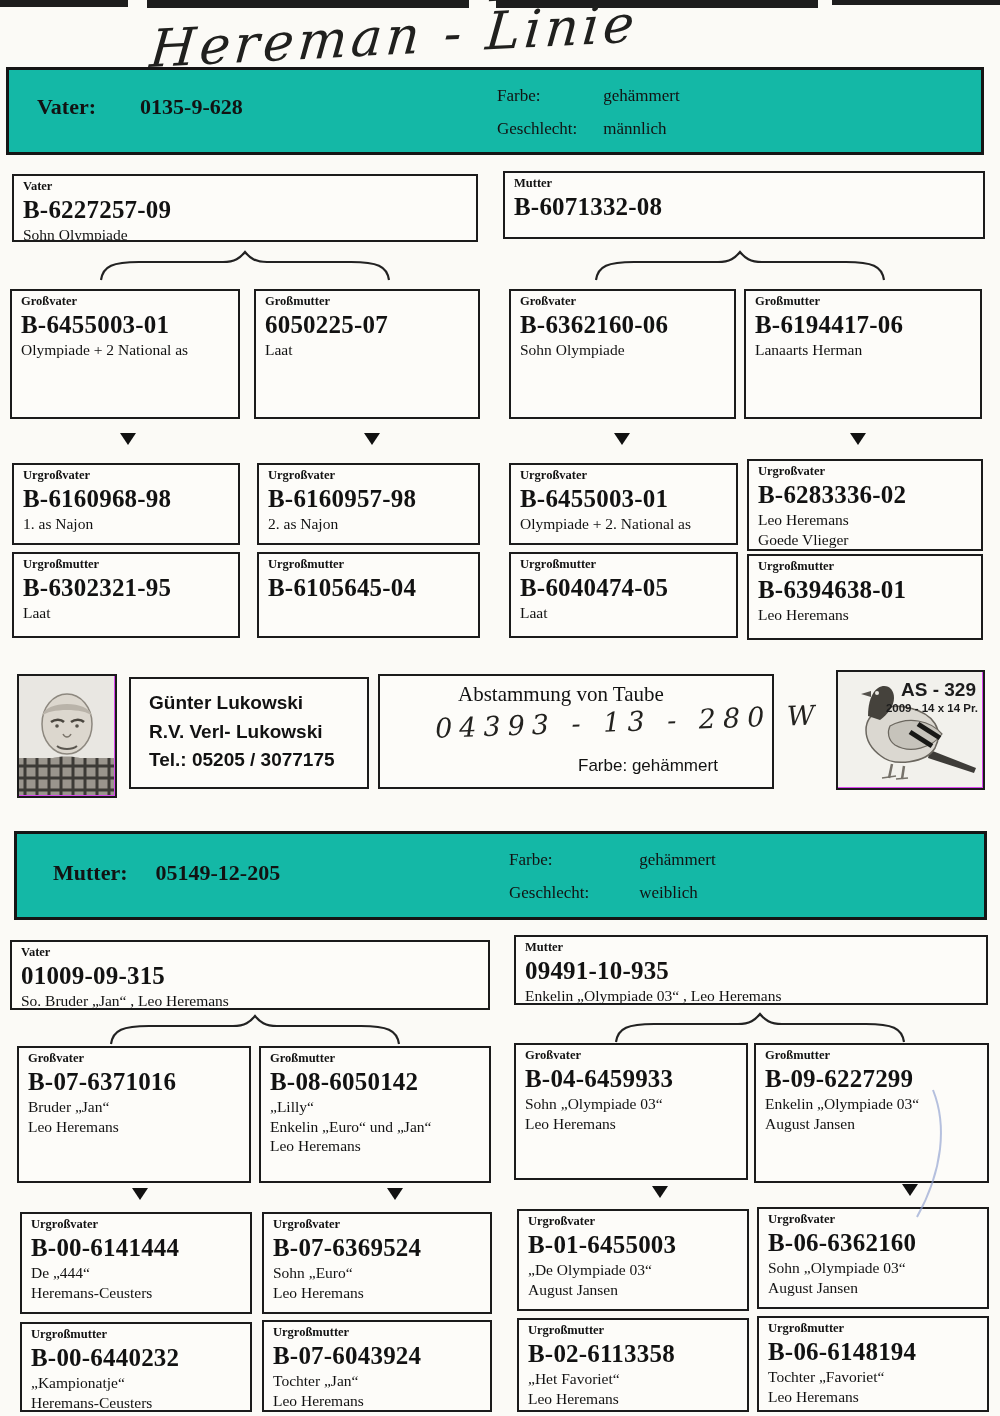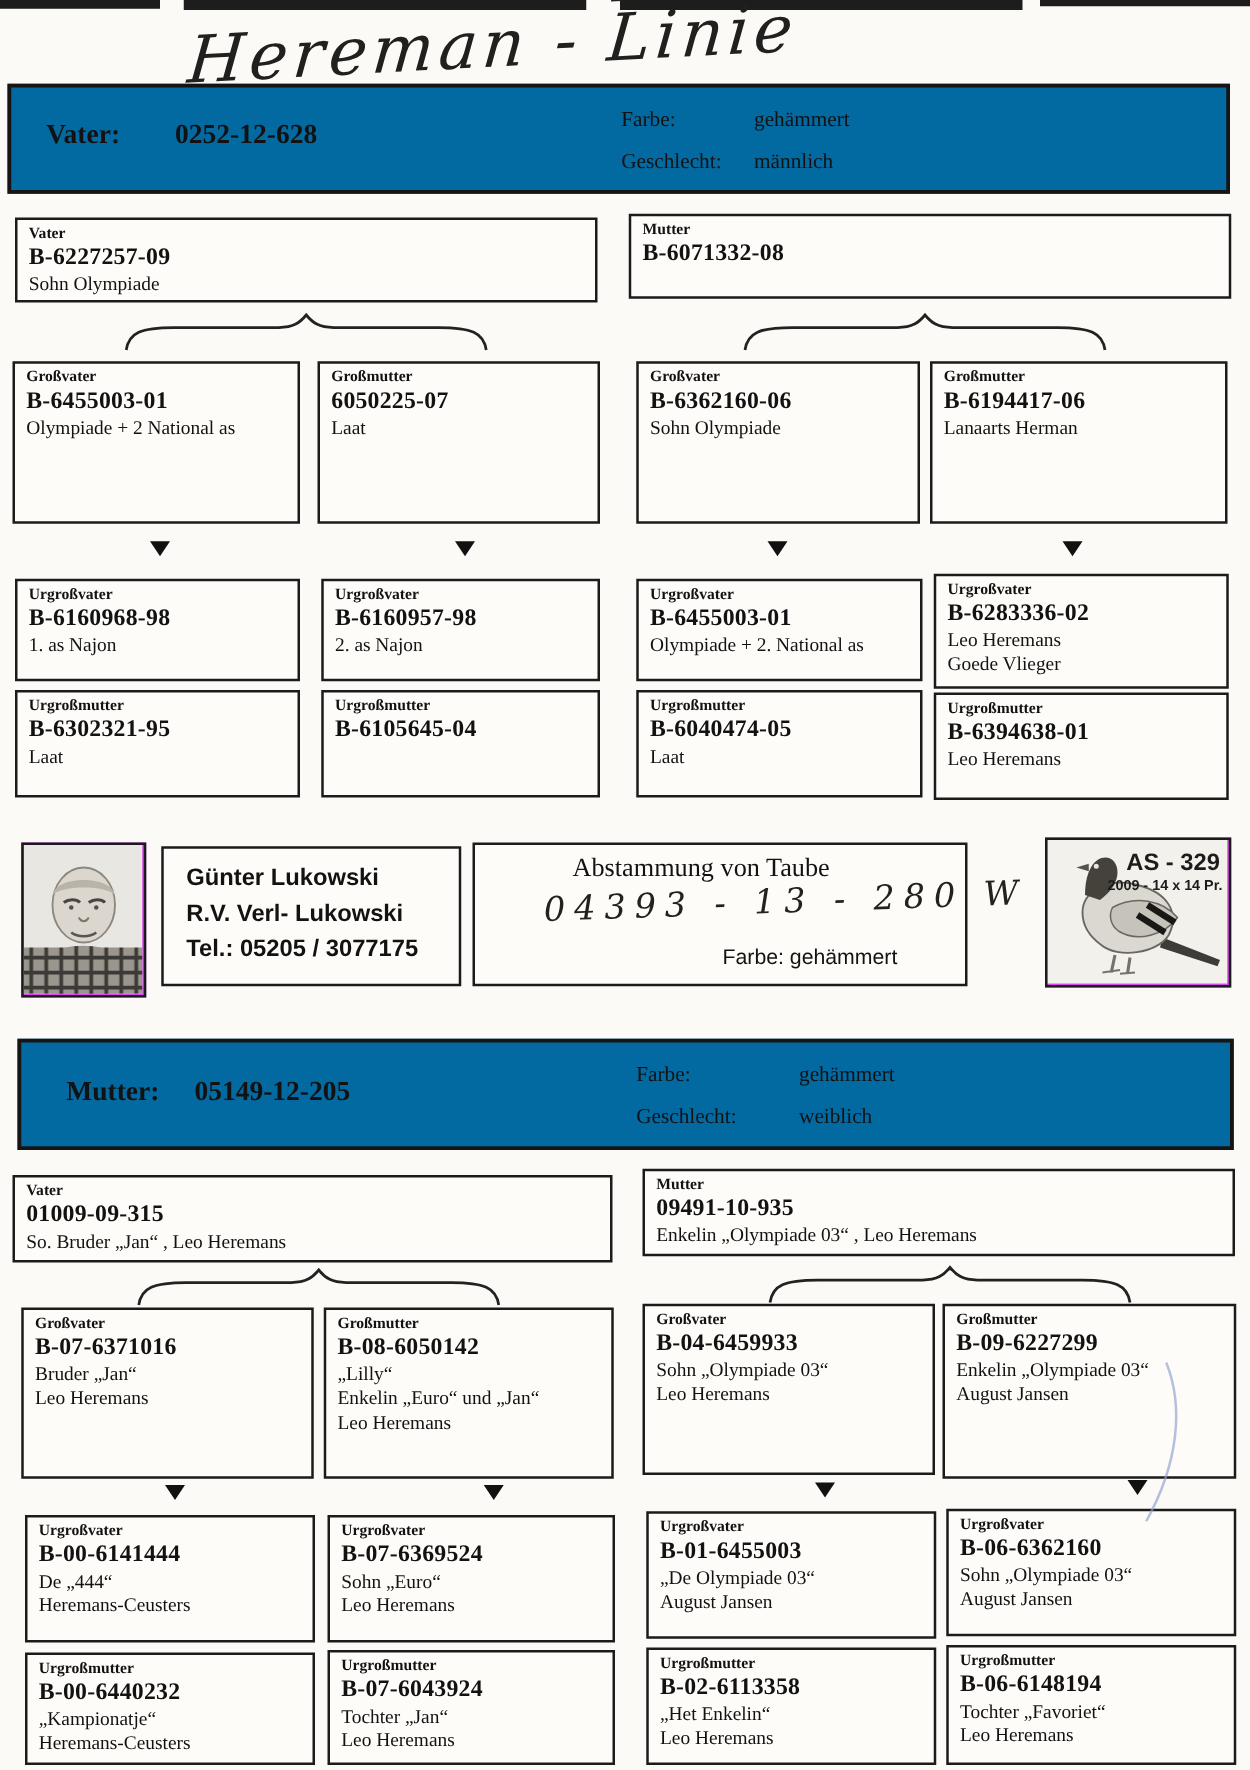--- a/index.html
+++ b/index.html
@@ -9,24 +9,24 @@
   .scanbar{position:absolute;top:0;background:#1d1d1d;height:7px;}
   
   .handwriting{position:absolute;left:150px;top:2px;width:650px;font-family:"DejaVu Serif",serif;
         font-style:italic;font-size:52px;color:#20201e;transform:rotate(-3deg) skewX(-8deg);
         letter-spacing:4px;white-space:nowrap;}
   .handwriting .ovl{text-decoration:overline;}
   
   .pbox{position:absolute;border:2px solid #1b1b1b;box-sizing:border-box;background:#fdfcf9;
         padding:3px 9px;overflow:hidden;}
   .role{font-size:12.5px;font-weight:bold;line-height:1.2;}
-  .ring{font-size:19px;font-weight:bold;line-height:1.25;letter-spacing:.2px;}
+  .ring{font-size:25px;font-weight:bold;line-height:1.25;letter-spacing:.2px;}
   .pline{font-size:15.5px;line-height:1.25;}
   
-  .hdrbox{position:absolute;border:3px solid #151515;box-sizing:border-box;background:#0369a1;}
+  .hdrbox{position:absolute;border:3px solid #151515;box-sizing:border-box;background:#14b8a6;}
   .hdr-title{position:absolute;display:flex;font-weight:bold;font-size:22px;}
   .hdr-meta{position:absolute;font-size:17px;}
   .meta-row{height:33px;}
   .meta-label{display:inline-block;}
   .meta-value{display:inline-block;}
   
   .brace{position:absolute;}
   .arrow{position:absolute;width:0;height:0;border-left:8px solid transparent;
          border-right:8px solid transparent;border-top:12px solid #111;}
   
@@ -53,21 +53,21 @@
 
   <div class="handwriting">
     <span>Hereman</span>
     <span>-</span>
     <span class="ovl">Linie</span>
   </div>
 
   <div class="hdrbox" style="left:6px;top:67px;width:978px;height:88px">
     <div class="hdr-title" style="left:28px;top:24px;gap:44px">
       <span>Vater:</span>
-      <span>0252-12-628</span>
+      <span>0135-9-628</span>
     </div>
     <div class="hdr-meta" style="left:488px;top:16px">
       <div class="meta-row">
         <span class="meta-label" style="width:102px">Farbe:</span>
         <span class="meta-value">gehämmert</span>
       </div>
       <div class="meta-row">
         <span class="meta-label" style="width:102px">Geschlecht:</span>
         <span class="meta-value">männlich</span>
       </div>
@@ -314,21 +314,21 @@
   </div>
   <div class="pbox" style="left:262px;top:1320px;width:230px;height:92px">
     <div class="role">Urgroßmutter</div>
     <div class="ring">B-07-6043924</div>
     <div class="pline">Tochter „Jan“</div>
     <div class="pline">Leo Heremans</div>
   </div>
   <div class="pbox" style="left:517px;top:1318px;width:232px;height:94px">
     <div class="role">Urgroßmutter</div>
     <div class="ring">B-02-6113358</div>
-    <div class="pline">„Het Enkelin“</div>
+    <div class="pline">„Het Favoriet“</div>
     <div class="pline">Leo Heremans</div>
   </div>
   <div class="pbox" style="left:757px;top:1316px;width:232px;height:96px">
     <div class="role">Urgroßmutter</div>
     <div class="ring">B-06-6148194</div>
     <div class="pline">Tochter „Favoriet“</div>
     <div class="pline">Leo Heremans</div>
   </div>
 
   <svg class="pen-mark" style="left:895px;top:1085px" width="55" height="140" viewBox="0 0 55 140">

